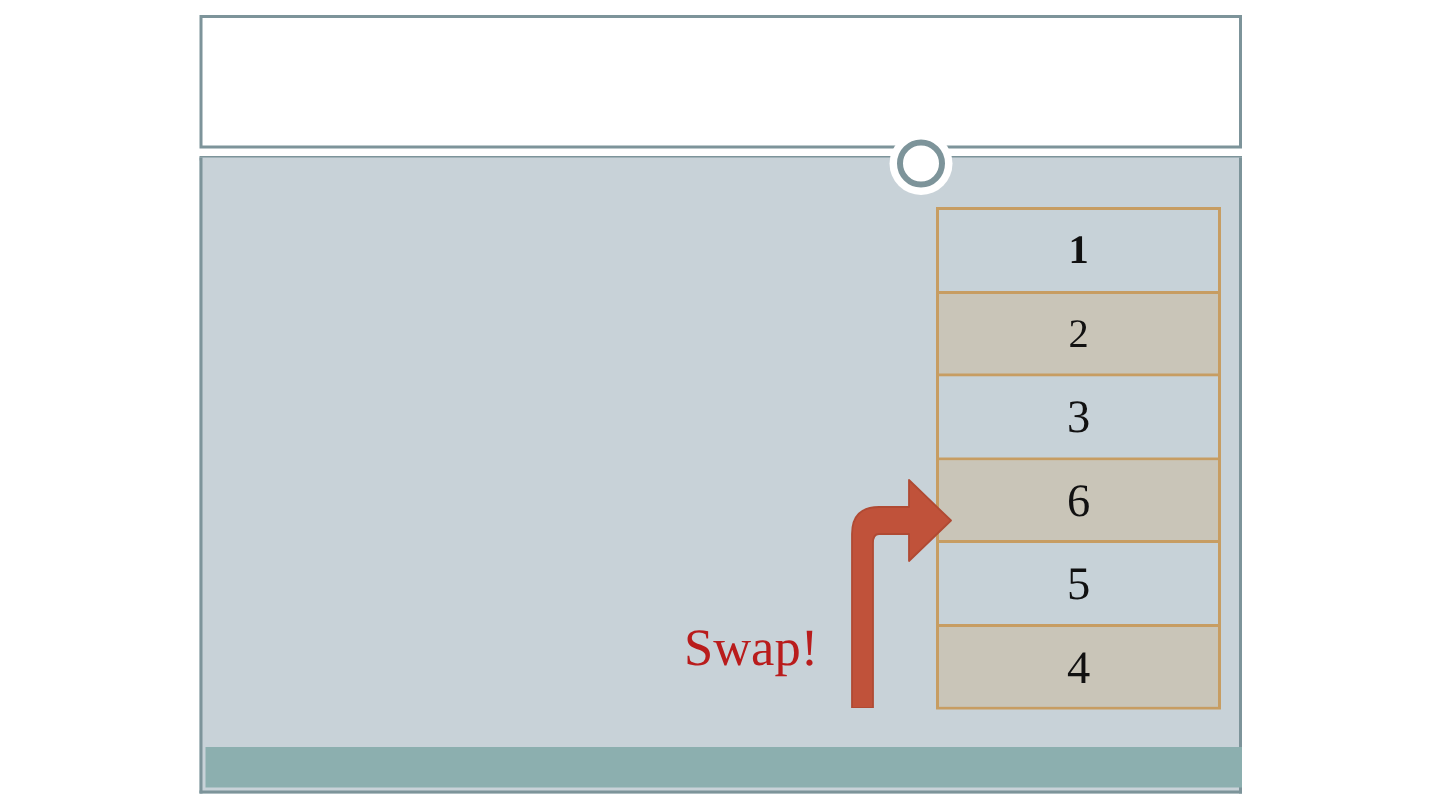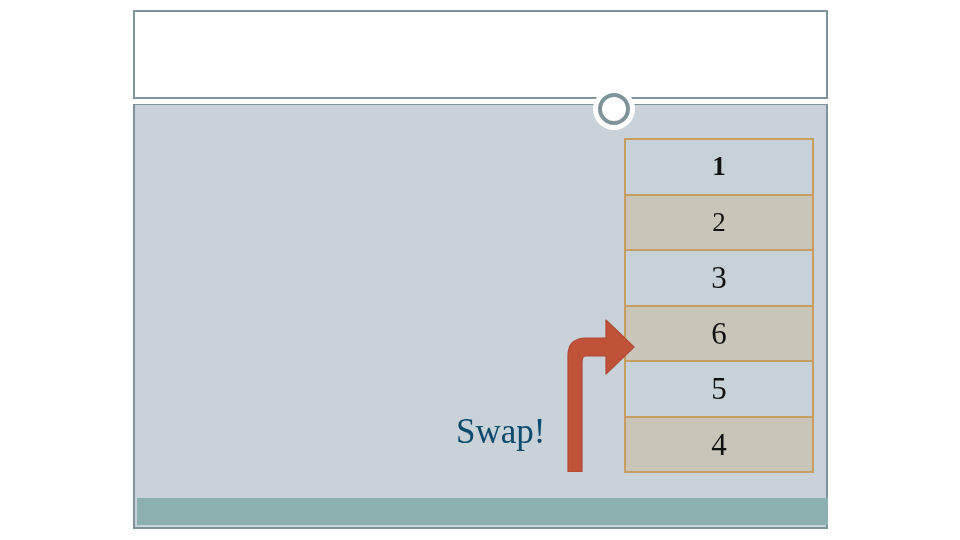--- a/index.html
+++ b/index.html
@@ -141,21 +141,21 @@
     font-size: 27px;
   }
 
   
   .swap-label {
     position: absolute;
     left: 456px;
     top: 414px;
     font-family: "Liberation Serif", serif;
     font-size: 35px;
-    color: #0c4a6e;
+    color: #b91c1c;
     line-height: 1;
     white-space: nowrap;
   }
 
   
   .elbow-arrow {
     position: absolute;
     left: 560px;
     top: 316px;
     width: 78px;

